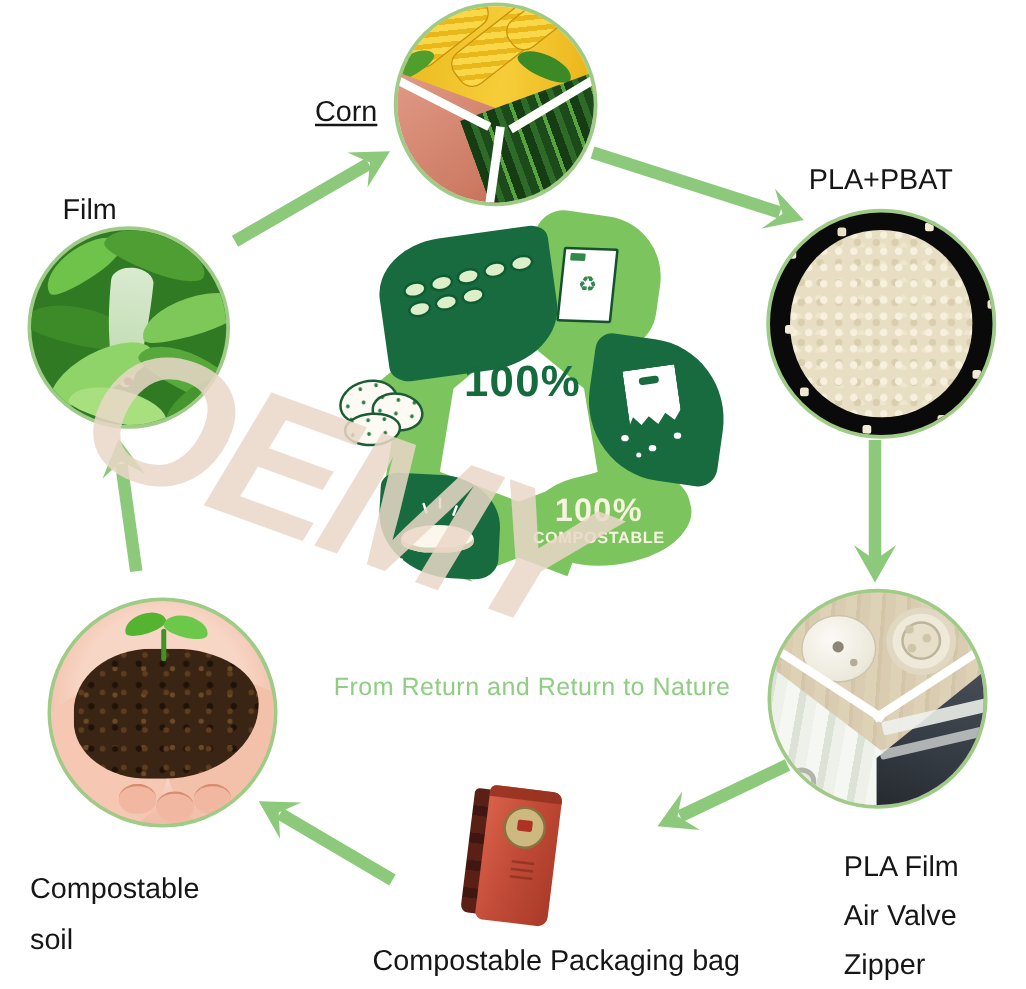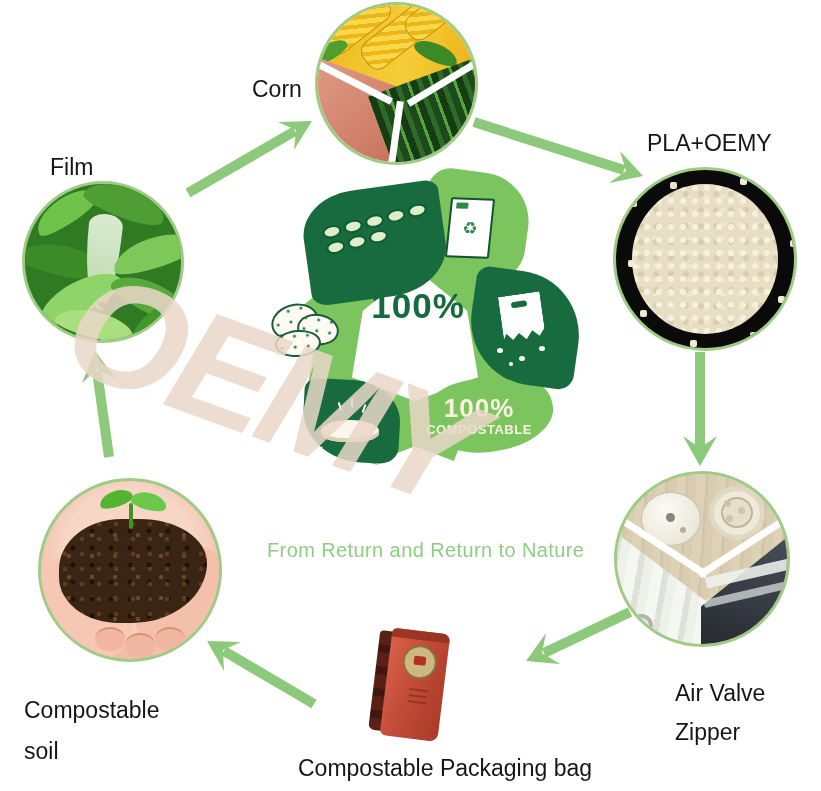--- a/index.html
+++ b/index.html
@@ -158,21 +158,21 @@
   .pct2{position:absolute;left:184px;top:227px;width:120px;text-align:center;
      font-size:26px;font-weight:bold;color:#f7f3e0;letter-spacing:1px;}
   .word2{position:absolute;left:169px;top:256px;width:150px;text-align:center;
      font-size:13px;font-weight:bold;color:#f7f3e0;letter-spacing:.5px;}
   
   .watermark{position:absolute;left:100px;top:246px;z-index:7;font-size:150px;line-height:1;
      font-weight:bold;font-style:italic;letter-spacing:-6px;color:rgba(234,215,200,0.85);
      transform:rotate(20deg);transform-origin:0 0;pointer-events:none;}
   
   .label{position:absolute;z-index:8;font-size:23px;color:#161616;}
-  .lb-corn{left:252px;top:76px;}
+  .lb-corn{left:252px;top:76px;text-decoration:underline;}
   .lb-plant{left:50px;top:154px;}
   .lb-pla{left:647px;top:130px;}
   .lb-filmcol{left:675px;top:674px;line-height:39px;}
   .lb-soilcol{left:24px;top:690px;line-height:41px;}
   .lb-bag{left:298px;top:755px;}
   .caption{position:absolute;left:267px;z-index:8;font-size:20px;color:#8fcd82;letter-spacing:.4px;}
   .cap1{top:505px;} .cap2{top:539px;}
 </style>
 </head>
 <body>
@@ -337,22 +337,23 @@
     <div class="body"></div>
     <div class="crimp"></div>
     <div class="badge"></div>
     <div class="spec"></div>
   </div>
 
   <div class="watermark">OEMY</div>
 
   <div class="label lb-corn">Corn</div>
   <div class="label lb-plant">Film</div>
-  <div class="label lb-pla">PLA+OEMY</div>
+  <div class="label lb-pla">PLA+PBAT</div>
   <div class="label lb-filmcol">
+    <div>PLA Film</div>
     <div>Air Valve</div>
     <div>Zipper</div>
   </div>
   <div class="label lb-soilcol">
     <div>Compostable</div>
     <div>soil</div>
   </div>
   <div class="label lb-bag">Compostable Packaging bag</div>
 
   <div class="caption cap2">From Return and Return to Nature</div>

